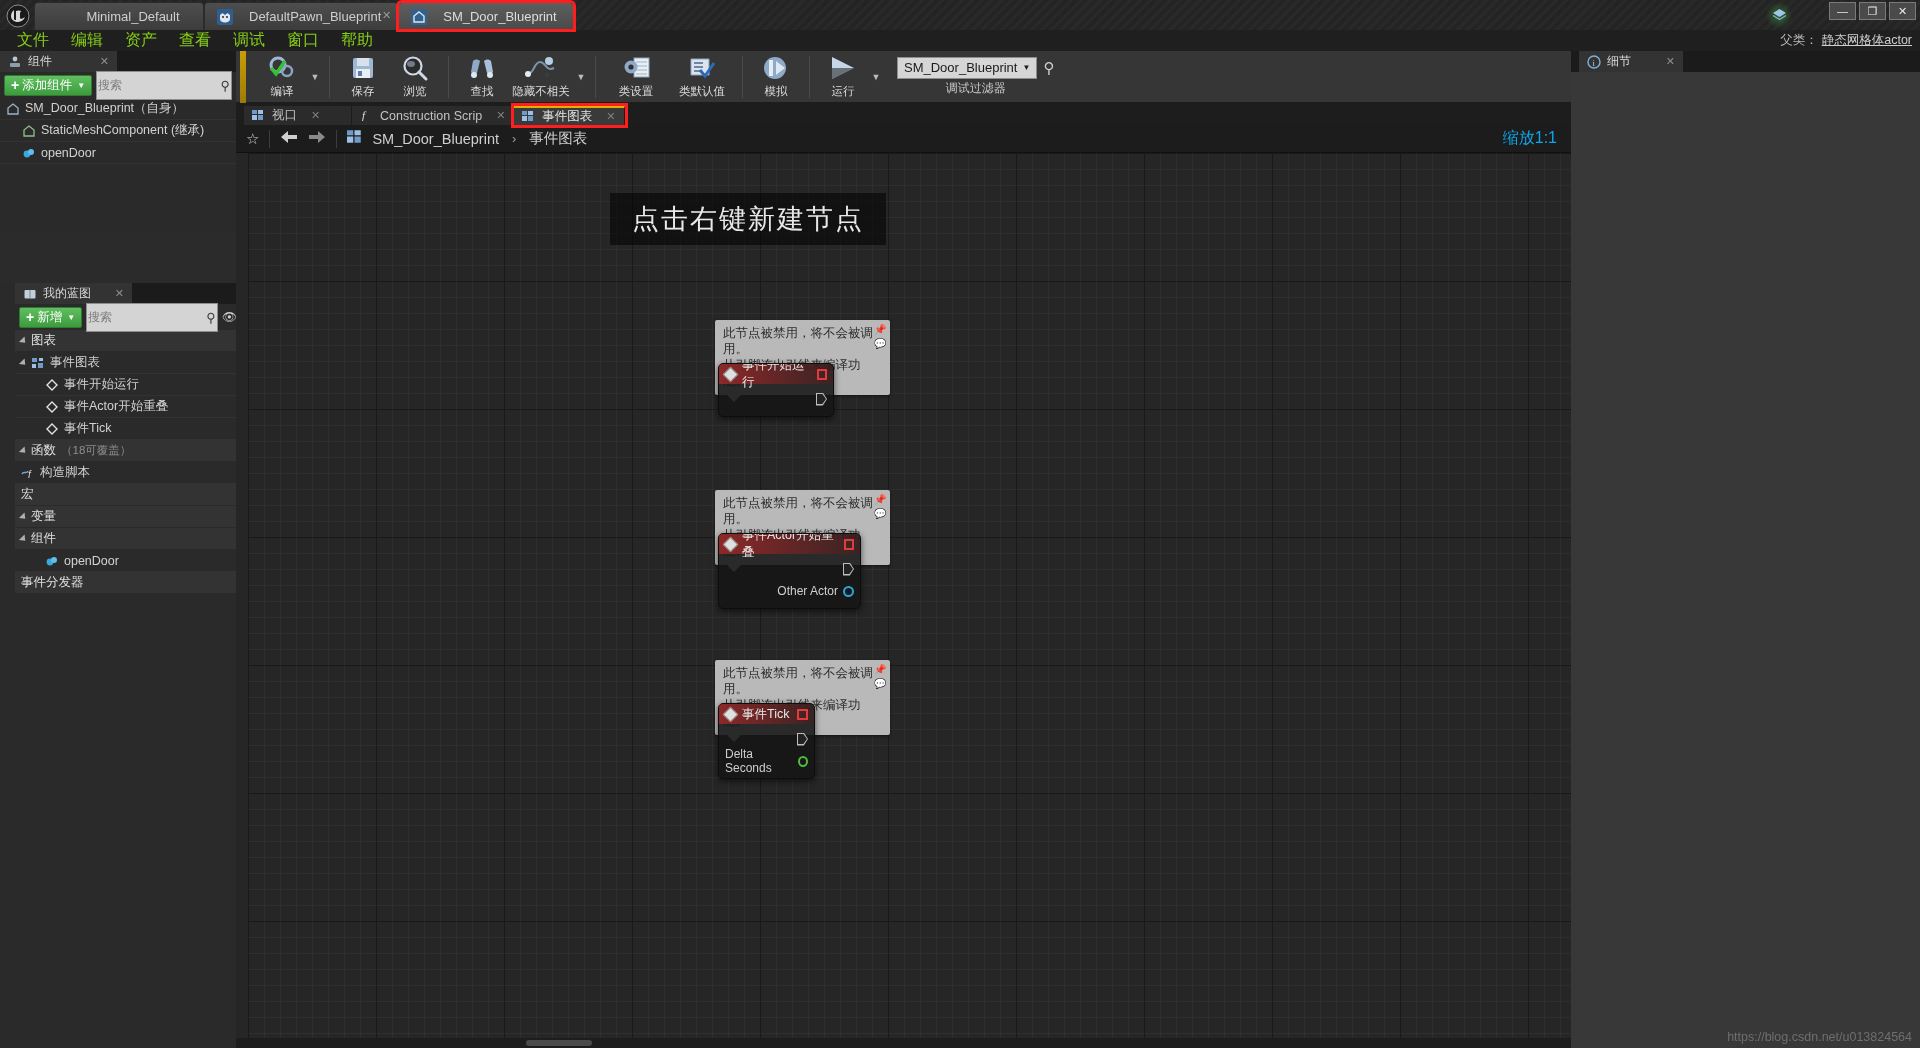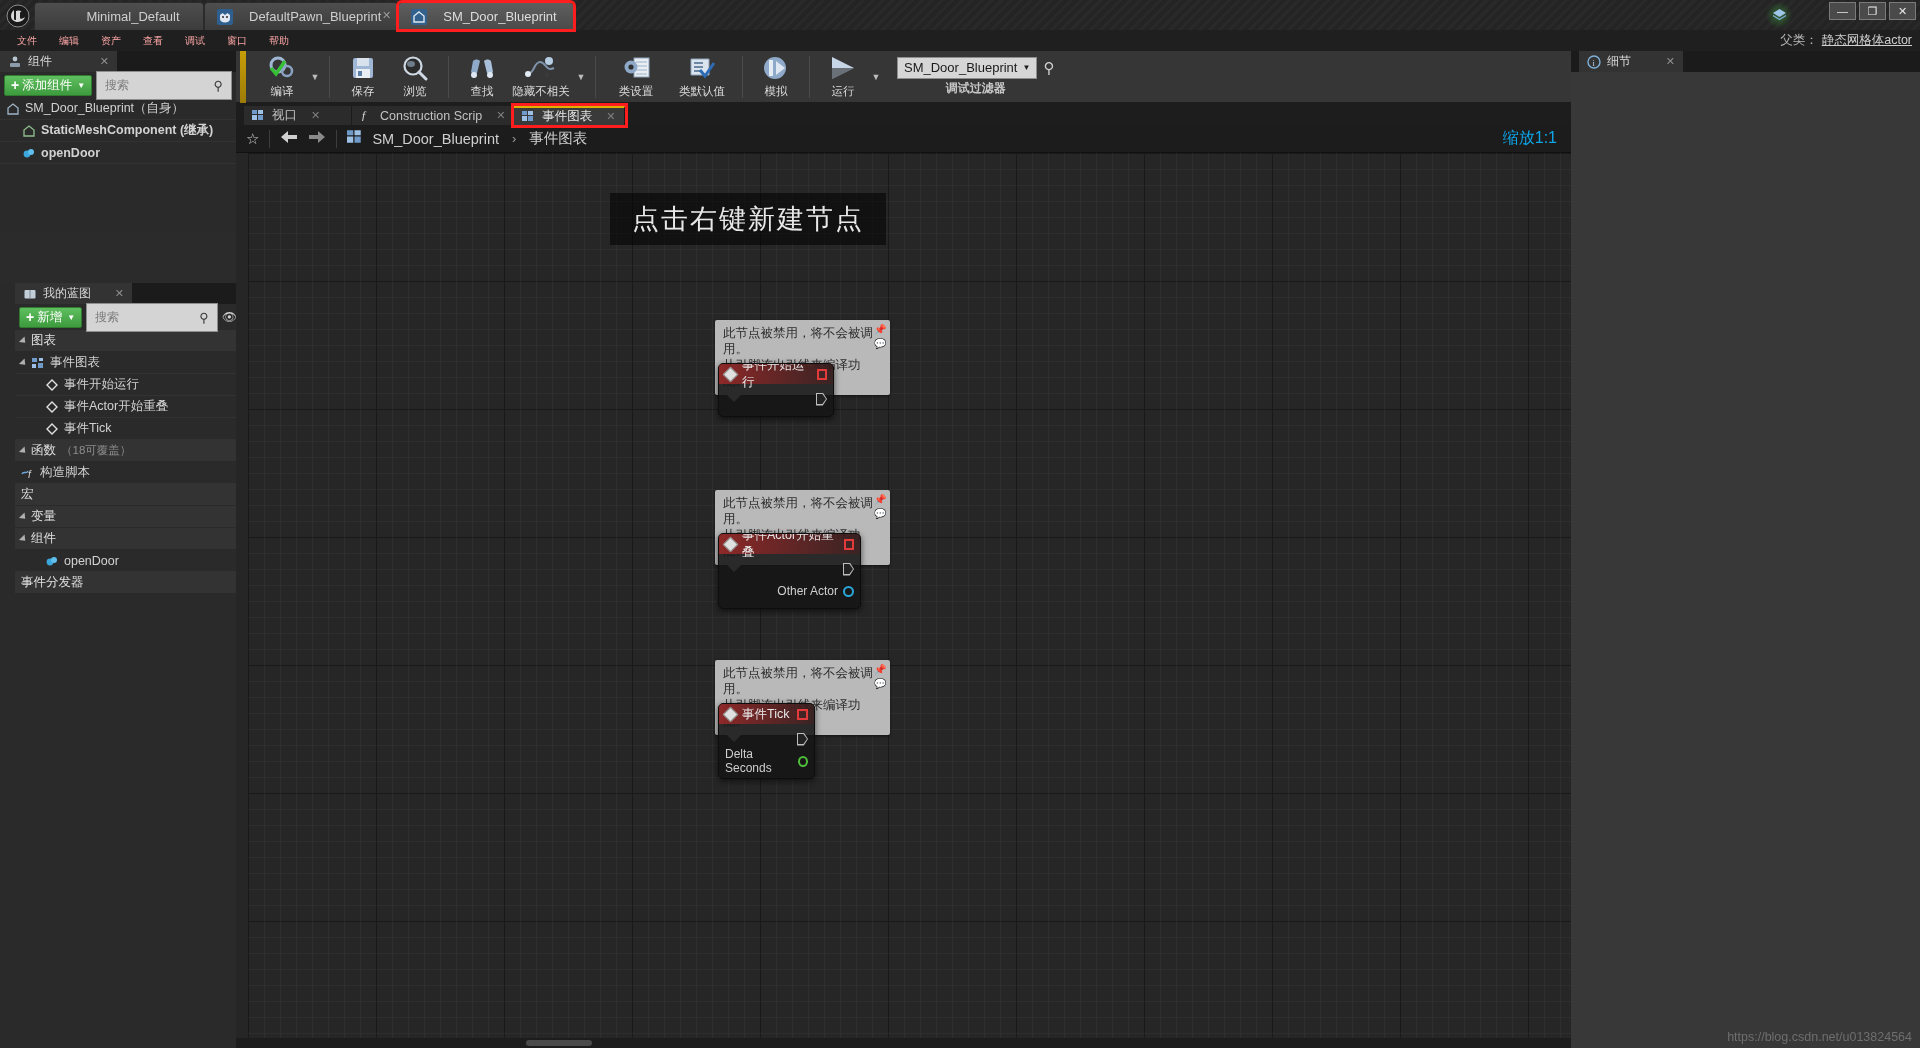--- a/index.html
+++ b/index.html
@@ -46,21 +46,21 @@
     position: absolute; right: 128px; top: 2px; width: 26px; height: 26px;
     border-radius: 50%; background: radial-gradient(circle, rgba(60,160,60,0.55), rgba(30,90,30,0.05) 70%);
     display: flex; align-items: center; justify-content: center;
   }
 
   
   .menubar {
     position: absolute; left: 0; top: 30px; width: 1920px; height: 21px;
     background: #1f1f1f; display: flex; align-items: center; padding-left: 8px; gap: 4px;
   }
-  .menubar .mi { font-size: 10px; color: #fca5a5; padding: 2px 9px; }
+  .menubar .mi { font-size: 16px; color: #84cc16; padding: 2px 9px; }
   .parentclass {
     position: absolute; right: 8px; top: 32px; font-size: 12.5px; color: #b9b9b9;
     display: flex; gap: 4px; align-items: baseline;
   }
   .parentclass .pc-link { color: #cfcfcf; text-decoration: underline; }
 
   
   .leftcol { position: absolute; left: 0; top: 51px; width: 236px; height: 997px; background: #2a2a2a; }
 
   .panel-tabbar { height: 21px; background: #1b1b1b; display: flex; align-items: flex-end; }
@@ -74,31 +74,31 @@
   .toolrow { height: 26px; display: flex; align-items: center; gap: 4px; padding: 3px 4px; background: #2a2a2a; }
   .greenbtn {
     background: linear-gradient(180deg,#5fbf5f,#3d9b3d); border: 1px solid #2f7a2f;
     color: #fff; font-size: 12.5px; height: 21px; padding: 0 6px;
     display: flex; align-items: center; gap: 3px; border-radius: 2px;
   }
   .greenbtn .plus { font-size: 14px; font-weight: bold; line-height: 1; }
   .greenbtn .caret { font-size: 8px; margin-left: 2px; }
   .searchbox {
     flex: 1; height: 29px; background: #d4d4d4; border: 1px solid #8e8e8e;
-    display: flex; align-items: center; padding: 0 8px; font-size: 12px; color: #7d7d7d;
+    display: flex; align-items: center; padding: 0 1px; font-size: 12px; color: #7d7d7d;
     position: relative;
   }
   .searchbox .mag { margin-left: auto; color: #3a3a3a; font-size: 13px; }
 
   .tree { background: #2a2a2a; }
   .trow {
     height: 22px; display: flex; align-items: center; font-size: 12.5px; color: #d2d2d2;
     border-bottom: 1px solid #323232; padding-left: 6px; gap: 5px;
   }
-  .trow.indent1 { padding-left: 22px; font-weight: bold; }
+  .trow.indent1 { padding-left: 22px; }
   .trow.indent2 { padding-left: 30px; }
   .trow.section { background: #333333; color: #e0e0e0; border-bottom: 1px solid #2a2a2a; }
   .trow .count { color: #8d8d8d; font-size: 11.5px; }
   .trow .plusb { margin-left: auto; margin-right: 6px; color: #cfcfcf; font-size: 14px; font-weight: bold; }
   .arrow-d { width: 0; height: 0; border-left: 5px solid #b0b0b0; border-top: 4px solid transparent; border-bottom: 4px solid transparent; transform: rotate(45deg); flex:0 0 5px;}
 
   .ico { width: 14px; height: 14px; flex: 0 0 14px; display: inline-block; }
 
   .mybp-panel { position: absolute; left: 15px; top: 232px; width: 236px; bottom: 0; background: #2a2a2a; }
 
@@ -122,21 +122,21 @@
   .tcaret { width: 14px; height: 50px; display: flex; align-items: center; justify-content: center; color: #bbb; font-size: 9px; }
   .debugfilter { display: flex; flex-direction: column; align-items: center; margin-left: 14px; gap: 1px; }
   .dfcombo {
     display: flex; align-items: center; gap: 6px;
   }
   .dfselect {
     background: #d6d6d6; border: 1px solid #8d8d8d; height: 22px; padding: 0 6px;
     font-size: 13px; color: #1a1a1a; display: flex; align-items: center; gap: 5px; min-width: 120px;
   }
   .dfselect .caret { font-size: 8px; }
-  .dflabel { font-size: 12px; color: #c9c9c9; font-weight: bold; }
+  .dflabel { font-size: 12px; color: #c9c9c9; }
 
   
   .doctabs { height: 22px; background: #1d1d1d; display: flex; align-items: flex-end; padding-left: 8px; position: relative; }
   .dtab {
     height: 19px; display: flex; align-items: center; gap: 6px; padding: 0 8px;
     font-size: 12.5px; color: #c2c2c2; background: #2b2b2b; border-right: 1px solid #1b1b1b;
     min-width: 108px;
   }
   .dtab .x { margin-left: 8px; color: #7f7f7f; font-size: 11px; }
   .dtab.active { background: #3a3a3a; color: #e4e4e4; border-top: 2px solid #e0b000; }

